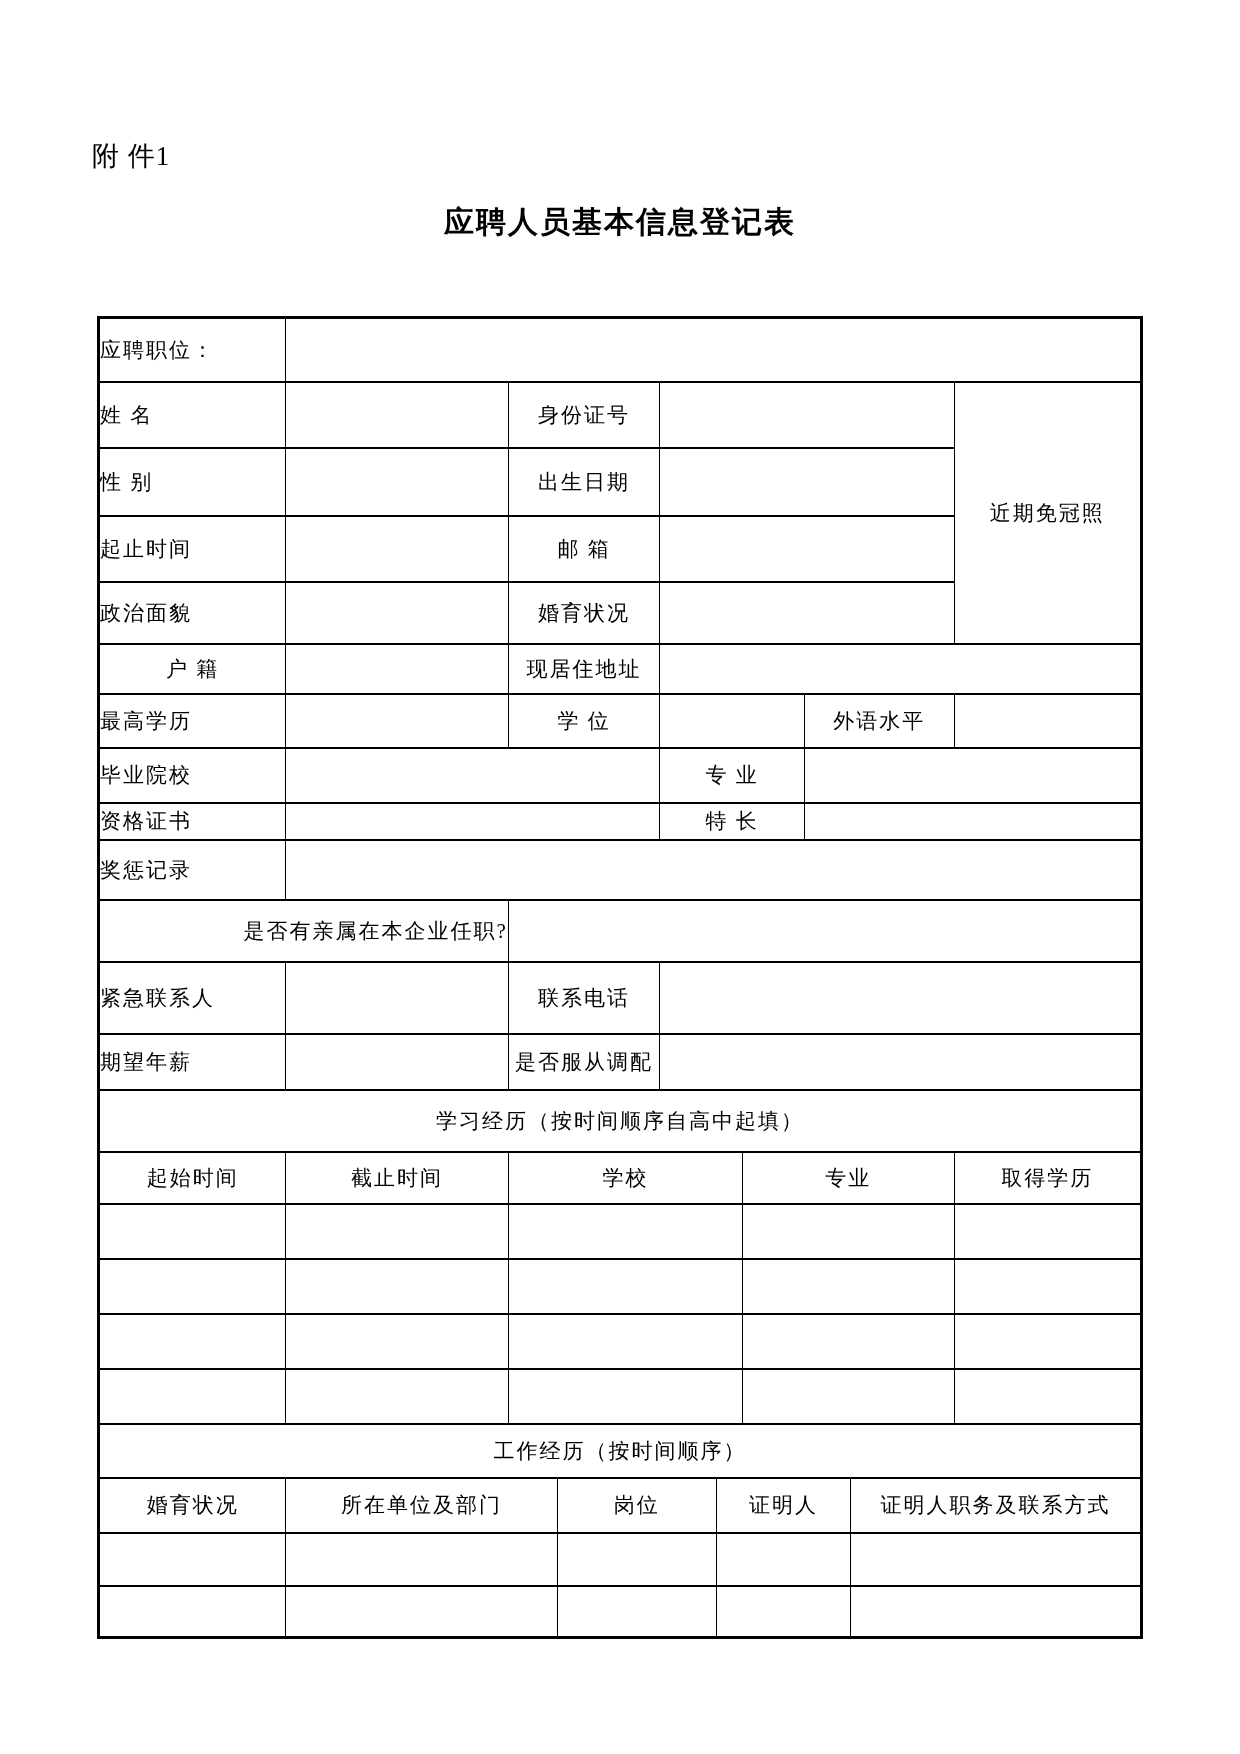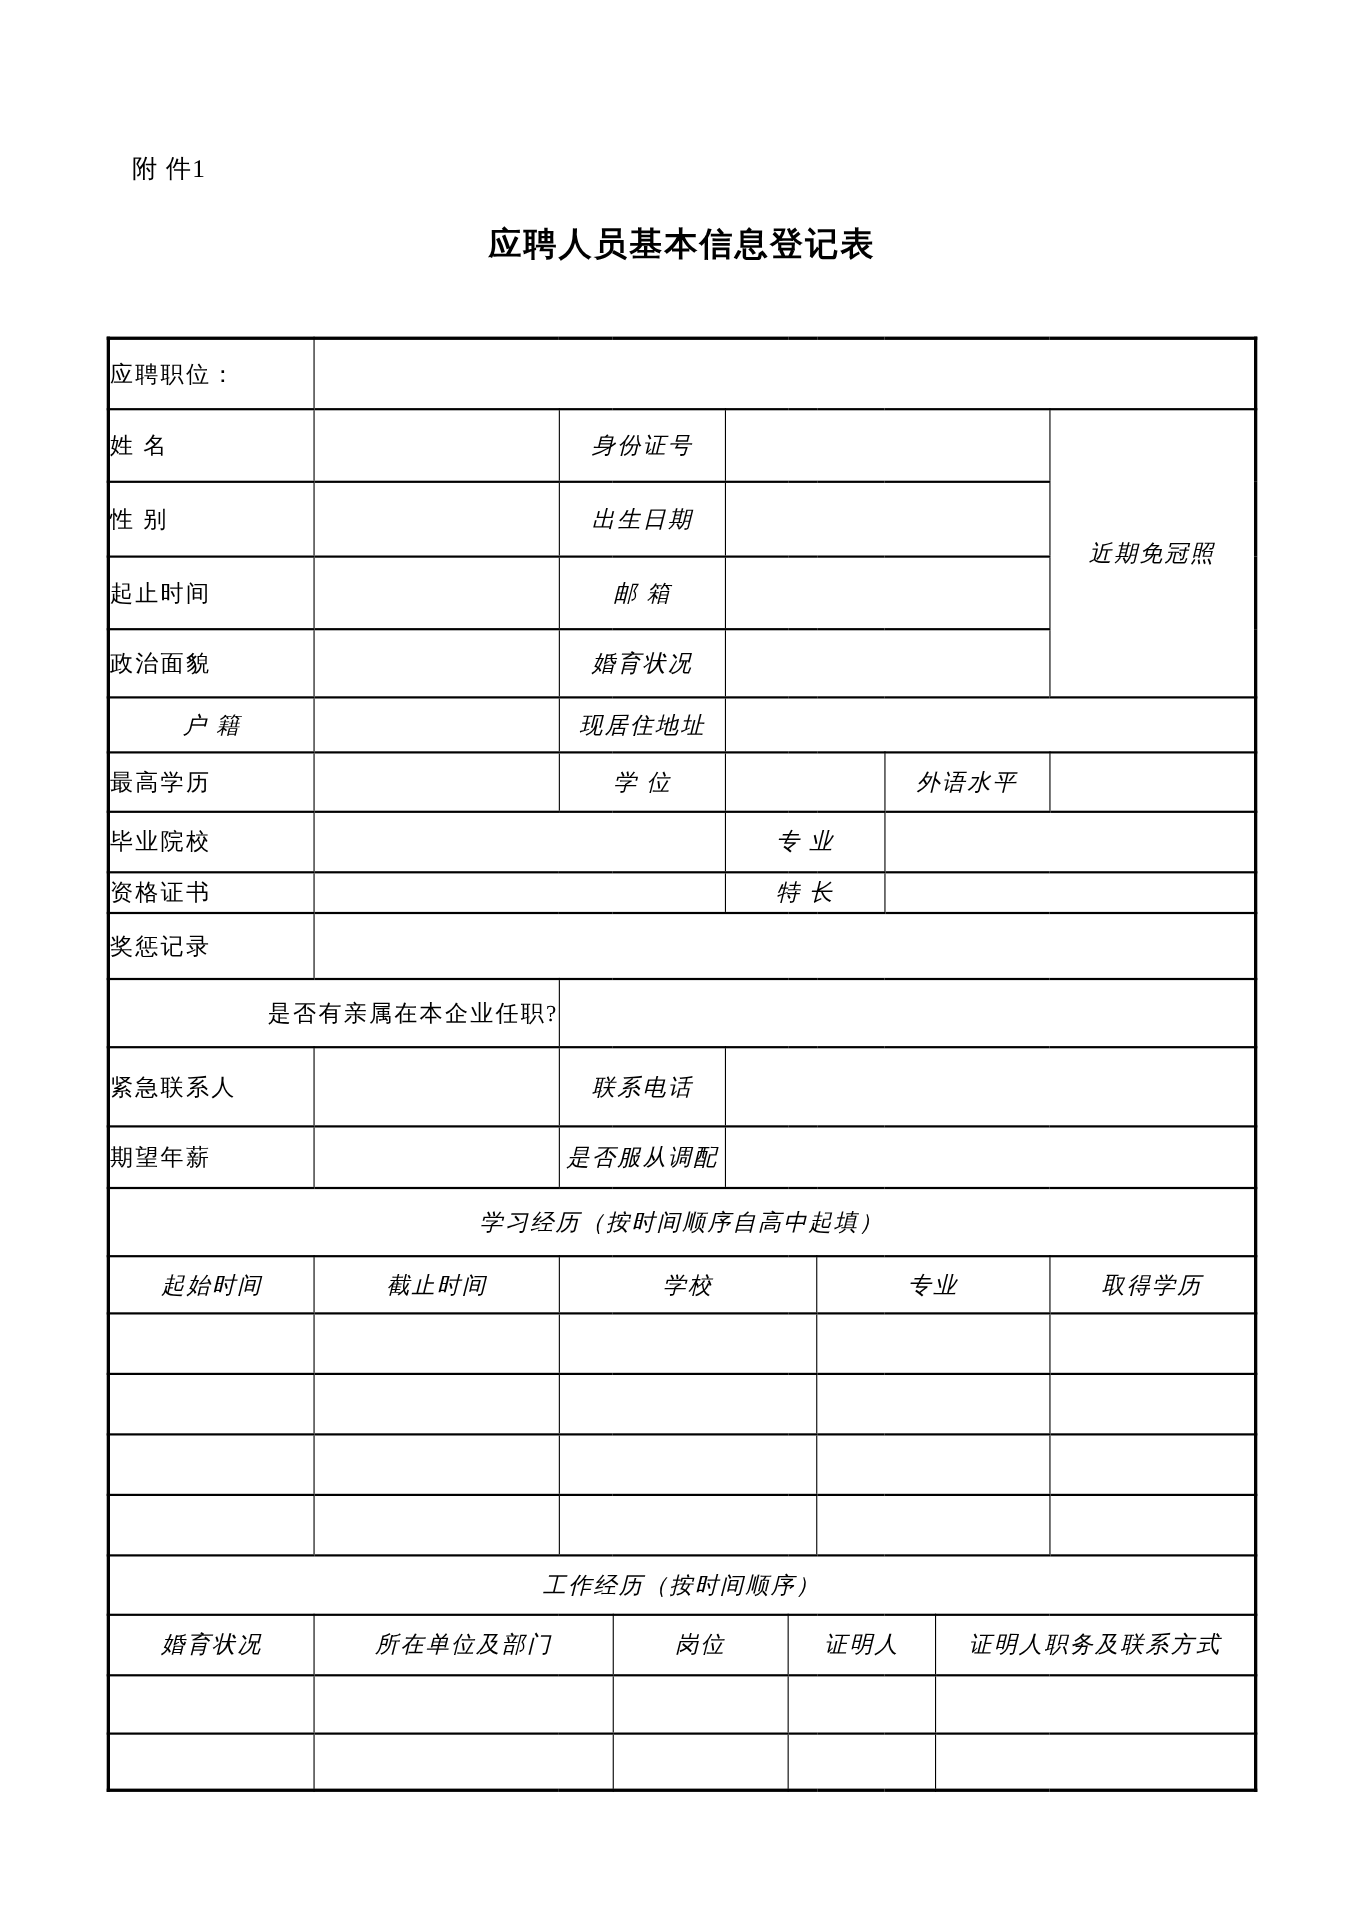--- a/index.html
+++ b/index.html
@@ -9,57 +9,56 @@
     background: #ffffff;
     position: relative;
     font-family: "Liberation Serif", "DejaVu Serif", serif;
     color: #000000;
     overflow: hidden;
   }
   .attachment-label {
     position: absolute;
     left: 92px;
     top: 138px;
-    font-size: 23px;
+    font-size: 27px;
     letter-spacing: 1px;
     white-space: pre;
-    margin-left: 28px;
   }
   .doc-title {
     position: absolute;
     left: 97px;
     top: 202px;
     width: 1046px;
     text-align: center;
     font-size: 30px;
     font-weight: bold;
     letter-spacing: 2px;
   }
   table.form {
     position: absolute;
     left: 97px;
-    top: 306px;
+    top: 316px;
     width: 1046px;
     border-collapse: collapse;
     table-layout: fixed;
     border: 3px solid #000;
   }
   table.form td {
     border: 1.5px solid #000;
     border-top-width: 2.5px;
     border-bottom-width: 2.5px;
     font-size: 21px;
     letter-spacing: 2px;
     vertical-align: middle;
     padding: 0;
     overflow: hidden;
     white-space: nowrap;
   }
   td.lbl { text-align: left; padding-left: 30px; }
-  td.ctr { text-align: center; font-style: italic; }
+  td.ctr { text-align: center; }
   td.q   { text-align: right; padding-left: 9px; letter-spacing: 2.5px; }
   td.sp  { letter-spacing: 5px; }
 </style>
 </head>
 <body>
 
 <div class="attachment-label">附 件1</div>
 
 <div class="doc-title">应聘人员基本信息登记表</div>
 

